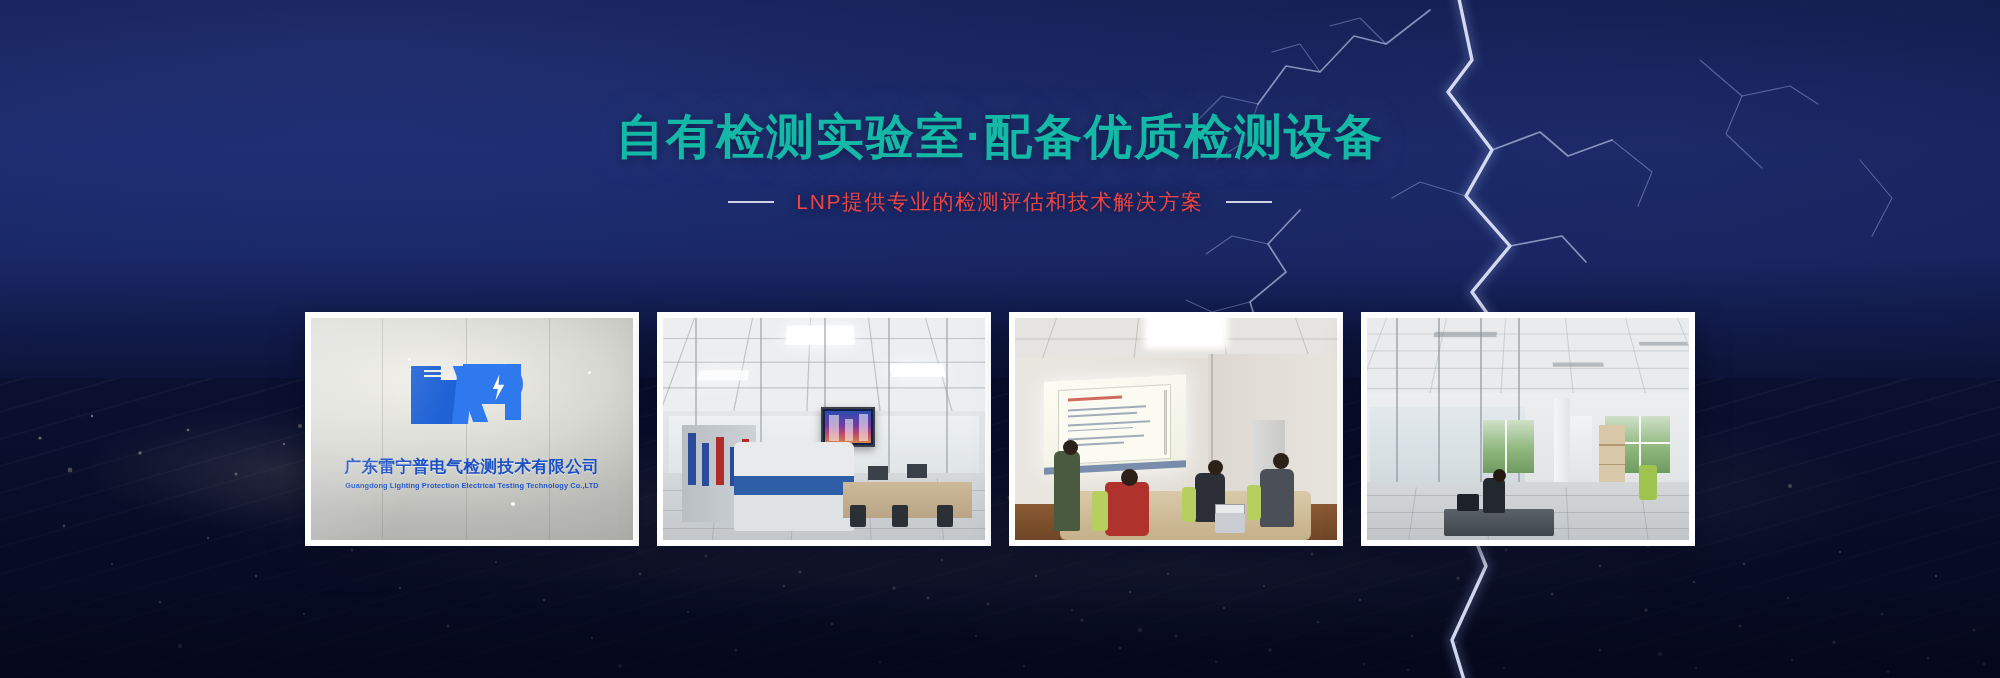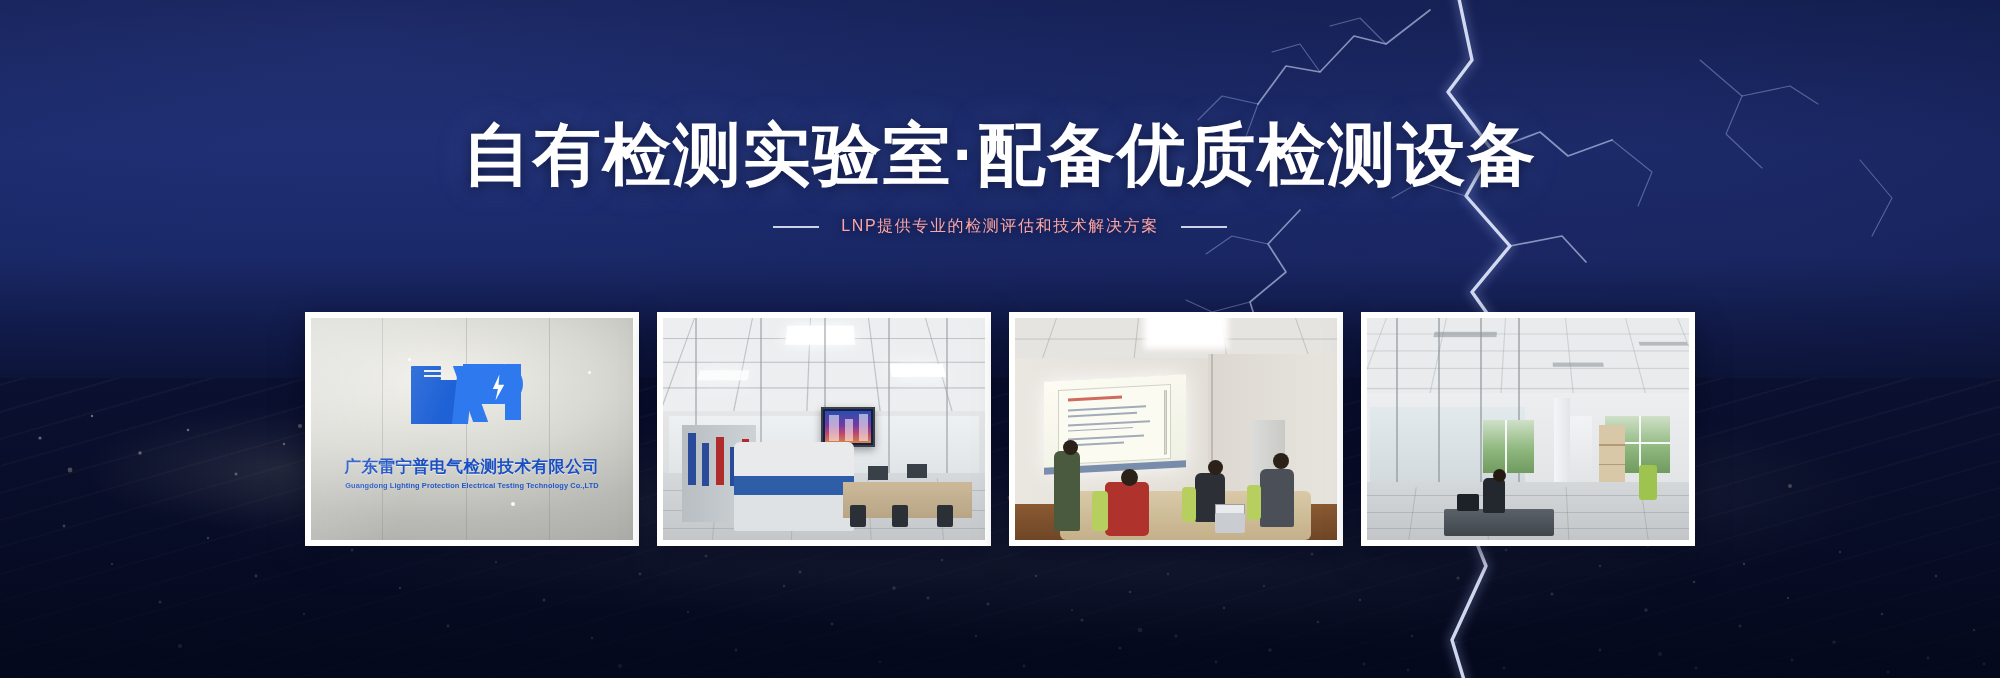--- a/index.html
+++ b/index.html
@@ -54,30 +54,30 @@
   .bolts{position:absolute;inset:0;pointer-events:none;}
   .bolts svg{position:absolute;inset:0;width:100%;height:100%;}
   .bolt-main{fill:none;stroke:#dfe6fb;stroke-width:3.4;stroke-linecap:round;stroke-linejoin:round;opacity:.92;}
   .bolt-glow{fill:none;stroke:#9fb2ef;stroke-width:11;stroke-linecap:round;stroke-linejoin:round;opacity:.22;filter:blur(4px);}
   .bolt-br{fill:none;stroke:#c9d4f6;stroke-width:1.7;stroke-linecap:round;stroke-linejoin:round;opacity:.62;}
   .bolt-br2{fill:none;stroke:#aebbec;stroke-width:1.1;stroke-linecap:round;stroke-linejoin:round;opacity:.42;}
 
   
   .copy{position:absolute;left:0;right:0;top:108px;text-align:center;}
   .headline{
-    margin:11px;color:#ffffff;font-size:68px;line-height:1.05;
+    margin:4px;color:#14b8a6;font-size:48px;line-height:1.05;
     font-weight:700;letter-spacing:2px;
     text-shadow:0 2px 14px rgba(8,14,48,.85), 0 0 34px rgba(120,150,235,.28);
   }
   .sub-row{
     margin-top:26px;display:flex;align-items:center;justify-content:center;gap:22px;
   }
   .rule{display:block;width:46px;height:2px;background:rgba(236,240,255,.85);}
   .subtitle{
-    color:#fca5a5;font-size:16px;letter-spacing:1.6px;font-weight:400;
+    color:#ef4444;font-size:21px;letter-spacing:1.6px;font-weight:400;
     text-shadow:0 1px 8px rgba(8,14,48,.8);white-space:nowrap;
   }
 
   
   .gallery{
     position:absolute;left:0;right:0;top:312px;
     display:flex;justify-content:center;align-items:flex-start;gap:18px;
   }
   .card{
     width:322px;background:#ffffff;padding:6px;

